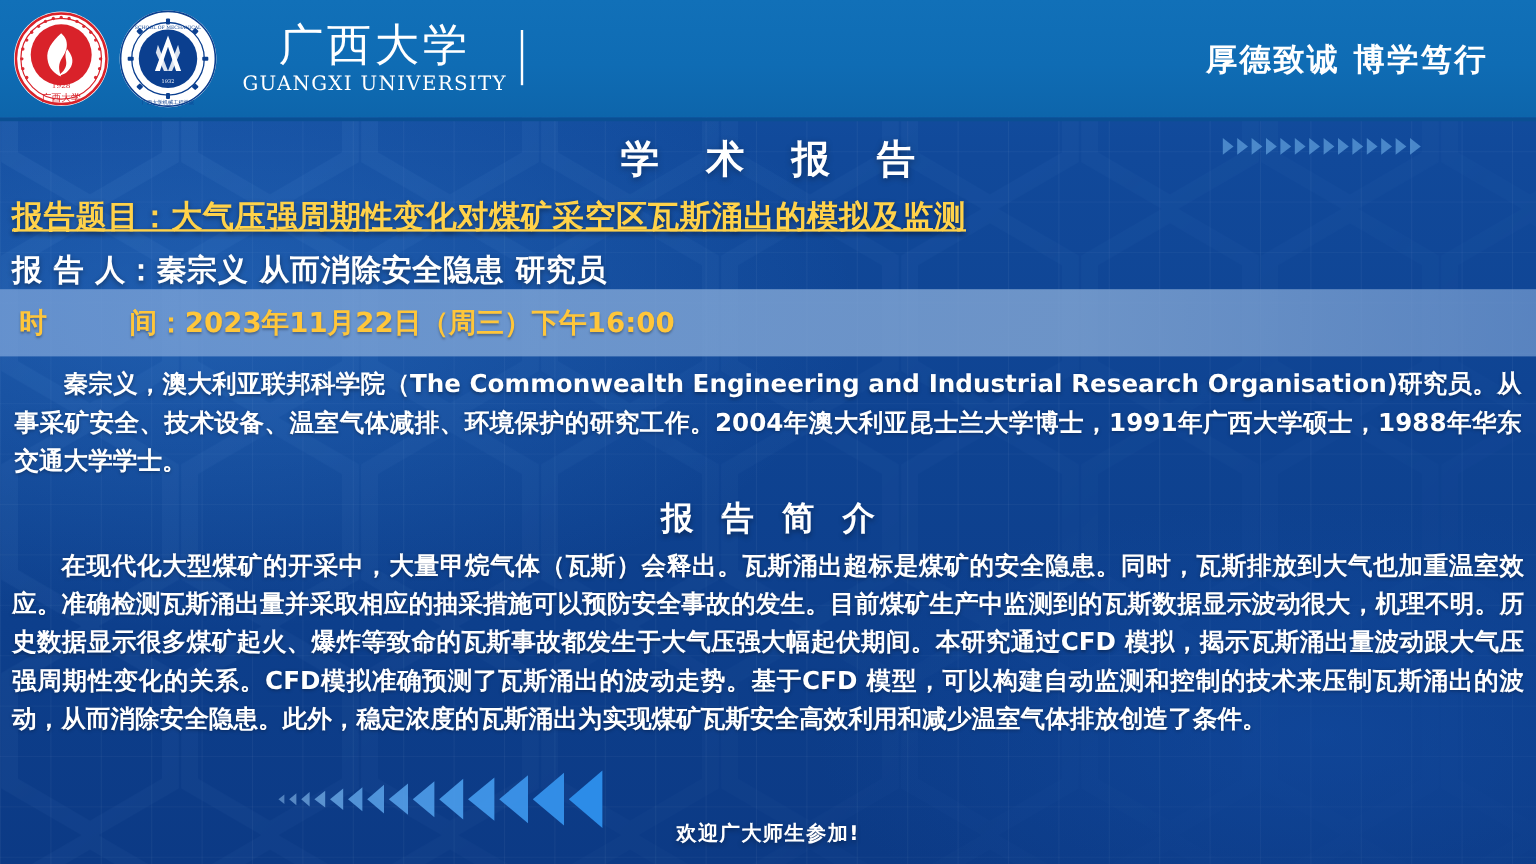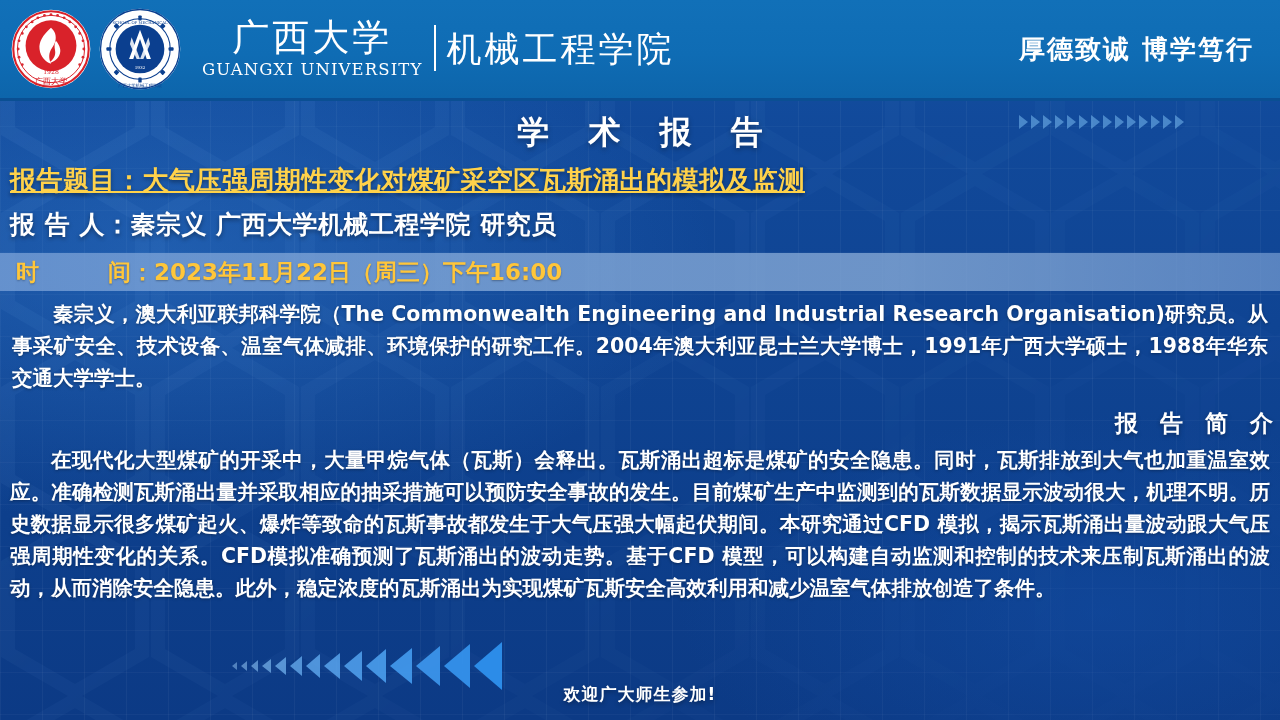--- a/index.html
+++ b/index.html
@@ -130,21 +130,21 @@
   .school-en {
     color: #ffffff;
     font-family: "DejaVu Serif", "Liberation Serif", serif;
     font-size: 16.5px;
     letter-spacing: .4px;
     margin-top: 3px;
     white-space: nowrap;
   }
   .header-motto {
     margin-left: auto;
-    padding-right: 26px;
+    padding-right: 40px;
     color: #ffffff;
     font-size: 26px;
     font-weight: bold;
     letter-spacing: 2px;
     white-space: nowrap;
   }
 
   
   .title-row {
     position: relative;
@@ -201,22 +201,21 @@
     letter-spacing: .5px;
     padding: 10px 0 0 10px;
     text-shadow: 0 2px 4px rgba(0,0,0,.40);
     white-space: nowrap;
   }
 
   
   .when-where {
     position: relative;
     z-index: 4;
-    margin-top: 12px;
-    height: 38px;
+    height: 56px;
     background: linear-gradient(90deg,
         rgba(120,160,215,.78) 0%,
         rgba(128,166,215,.80) 35%,
         rgba(135,170,214,.78) 70%,
         rgba(120,158,210,.70) 100%);
     display: flex;
     align-items: center;
     color: #ffc63a;
     font-size: 23px;
     font-weight: bold;
@@ -235,23 +234,23 @@
     line-height: 1.55;
     padding: 8px 12px 0 12px;
     text-align: justify;
     text-align-last: left;
     text-indent: 41px;
     text-shadow: 0 1px 3px rgba(0,0,0,.35);
   }
   .section-head {
     position: relative;
     z-index: 4;
-    text-align: right;
-    color: #ffffff;
-    font-size: 23px;
+    text-align: center;
+    color: #ffffff;
+    font-size: 27px;
     font-weight: bold;
     letter-spacing: 7px;
     text-indent: 7px;
     margin-top: 14px;
     text-shadow: 0 2px 4px rgba(0,0,0,.35);
   }
   .abstract {
     position: relative;
     z-index: 4;
     color: #ffffff;
@@ -389,21 +388,20 @@
         <text x="50" y="95" text-anchor="middle" font-size="5.2" fill="#0b3f8f" font-family="DejaVu Serif, serif">广西大学机械工程学院</text>
       </svg>
 
       <div class="uni-names">
         <div class="uni-block">
           <div class="uni-cn">广西大学</div>
           <div class="uni-en">GUANGXI UNIVERSITY</div>
         </div>
         <div class="name-divider"></div>
         <div class="school-block">
-          <div class="school-cn">机械工程学院</div>
         </div>
       </div>
     </div>
 
     <div class="header-motto">厚德致诚 博学笃行</div>
   </div>
 
   <div class="title-row">
     <div class="main-title">学 术 报 告</div>
     <div class="chev-right-deco">
@@ -418,21 +416,21 @@
         <span></span>
         <span></span>
       <span></span>
         <span></span>
         <span></span>
         <span></span>
     </div>
   </div>
 
   <div class="report-title">报告题目：大气压强周期性变化对煤矿采空区瓦斯涌出的模拟及监测</div>
-  <div class="speaker">报 告 人：秦宗义 广西大学机械工程学院 研究员</div>
+  <div class="speaker">报 告 人：秦宗义 从而消除安全隐患 研究员</div>
 
   <div class="when-where">
     <div class="ww-time">时　　　间：2023年11月22日（周三）下午16:00</div>
   </div>
 
   <div class="bio">秦宗义，澳大利亚联邦科学院（The Commonwealth Engineering and Industrial Research Organisation)研究员。从事采矿安全、技术设备、温室气体减排、环境保护的研究工作。2004年澳大利亚昆士兰大学博士，1991年广西大学硕士，1988年华东交通大学学士。</div>
 
   <div class="section-head">报 告 简 介</div>
   <div class="abstract">在现代化大型煤矿的开采中，大量甲烷气体（瓦斯）会释出。瓦斯涌出超标是煤矿的安全隐患。同时，瓦斯排放到大气也加重温室效应。准确检测瓦斯涌出量并采取相应的抽采措施可以预防安全事故的发生。目前煤矿生产中监测到的瓦斯数据显示波动很大，机理不明。历史数据显示很多煤矿起火、爆炸等致命的瓦斯事故都发生于大气压强大幅起伏期间。本研究通过CFD 模拟，揭示瓦斯涌出量波动跟大气压强周期性变化的关系。CFD模拟准确预测了瓦斯涌出的波动走势。基于CFD 模型，可以构建自动监测和控制的技术来压制瓦斯涌出的波动，从而消除安全隐患。此外，稳定浓度的瓦斯涌出为实现煤矿瓦斯安全高效利用和减少温室气体排放创造了条件。</div>
 

